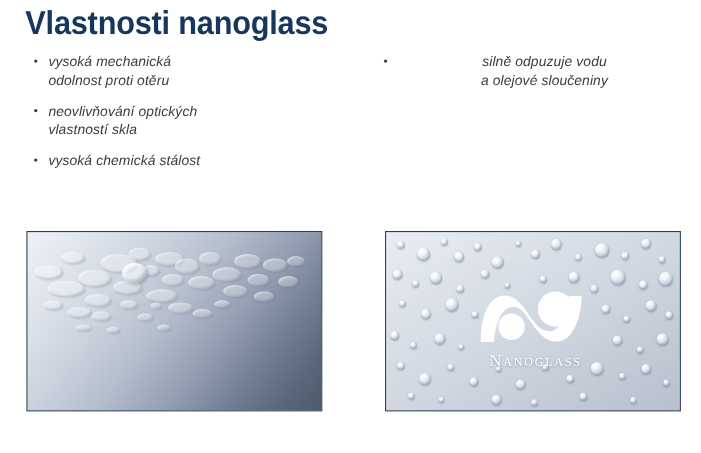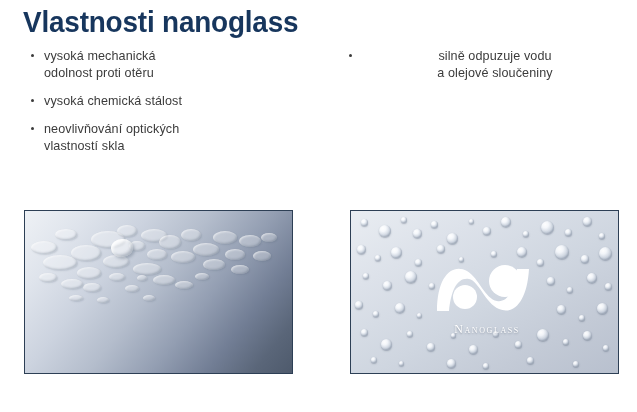--- a/index.html
+++ b/index.html
@@ -71,21 +71,21 @@
   ul.bullet-list > li:last-child { margin-bottom: 0; }
   .bullet-dot {
     position: absolute;
     left: 1px;
     top: 6px;
     width: 3.4px;
     height: 3.4px;
     border-radius: 50%;
     background: #3b3b3b;
   }
-  .bullet-text { display: block; white-space: pre-line; }
+  .bullet-text { display: block; white-space: pre-line; font-style: italic; }
 
   
   .figure {
     position: absolute;
   }
   .figure.left  { left: 24px;  top: 210px; }
   .figure.right { left: 350px; top: 210px; }
 
   .photo {
     position: relative;
@@ -164,21 +164,21 @@
     pointer-events: none;
   }
   .logo svg { display: block; width: 128px; height: 72px; }
   .logo-word {
     position: absolute;
     left: 0;
     top: 68px;
     width: 128px;
     text-align: center;
     color: #ffffff;
-    font-size: 12px;
+    font-size: 15px;
     line-height: 16px;
     letter-spacing: 1.6px;
     font-variant: small-caps;
     text-shadow: 0 1px 2px rgba(60,72,90,0.45);
     font-family: "Liberation Serif", "DejaVu Serif", serif;
   }
 </style>
 </head>
 <body>
 
@@ -190,26 +190,26 @@
 
     <div class="bullet-col left">
       <ul class="bullet-list">
         <li>
           <span class="bullet-dot"></span>
           <span class="bullet-text">vysoká mechanická
 odolnost proti otěru</span>
         </li>
         <li>
           <span class="bullet-dot"></span>
-          <span class="bullet-text">vysoká chemická stálost</span>
+          <span class="bullet-text">neovlivňování optických
+vlastností skla</span>
         </li>
         <li>
           <span class="bullet-dot"></span>
-          <span class="bullet-text">neovlivňování optických
-vlastností skla</span>
+          <span class="bullet-text">vysoká chemická stálost</span>
         </li>
       </ul>
     </div>
 
     <div class="bullet-col right">
       <ul class="bullet-list">
         <li>
           <span class="bullet-dot"></span>
           <span class="bullet-text">silně odpuzuje vodu
 a olejové sloučeniny</span>

